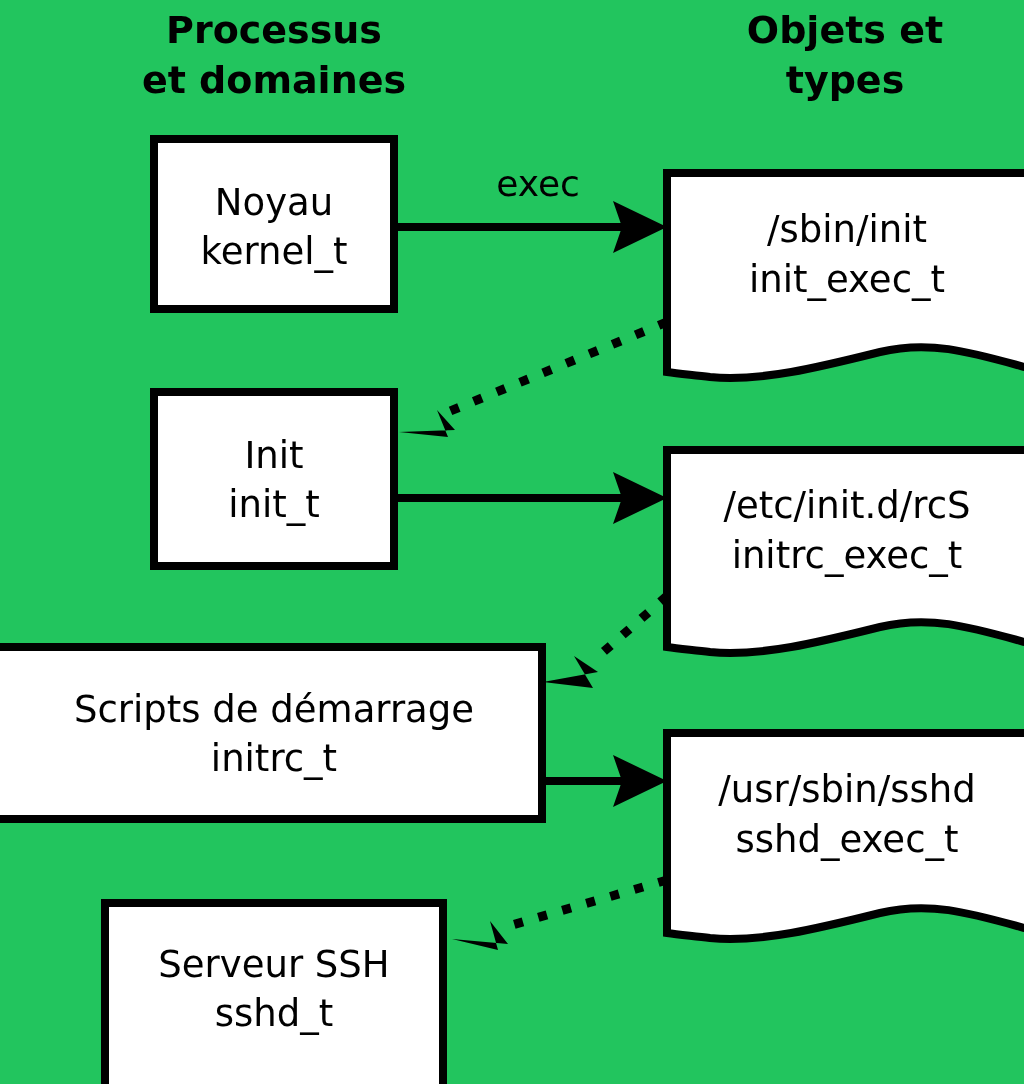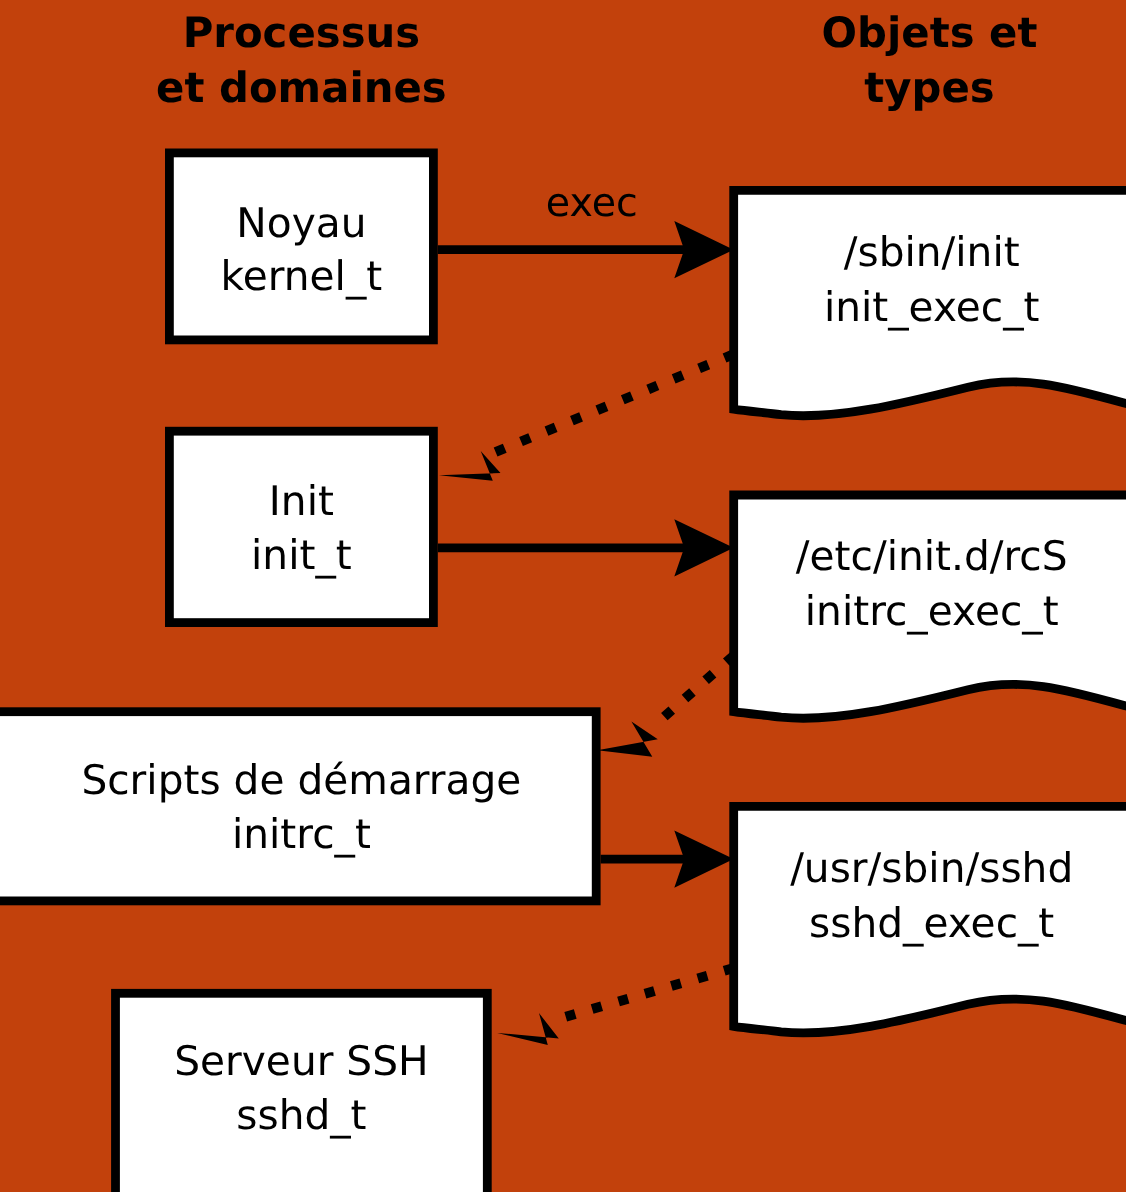--- a/index.html
+++ b/index.html
@@ -10,21 +10,21 @@
   body {
     width: 1024px;
     height: 1084px;
     overflow: hidden;
     font-family: "DejaVu Sans", sans-serif;
   }
   #diagram-root {
     position: relative;
     width: 1024px;
     height: 1084px;
-    background: #c2410c;
+    background: #22c55e;
   }
   svg.diagram-canvas {
     display: block;
     width: 1024px;
     height: 1084px;
   }
   .col-header {
     font-family: "DejaVu Sans", sans-serif;
     font-weight: bold;
     font-size: 38px;

